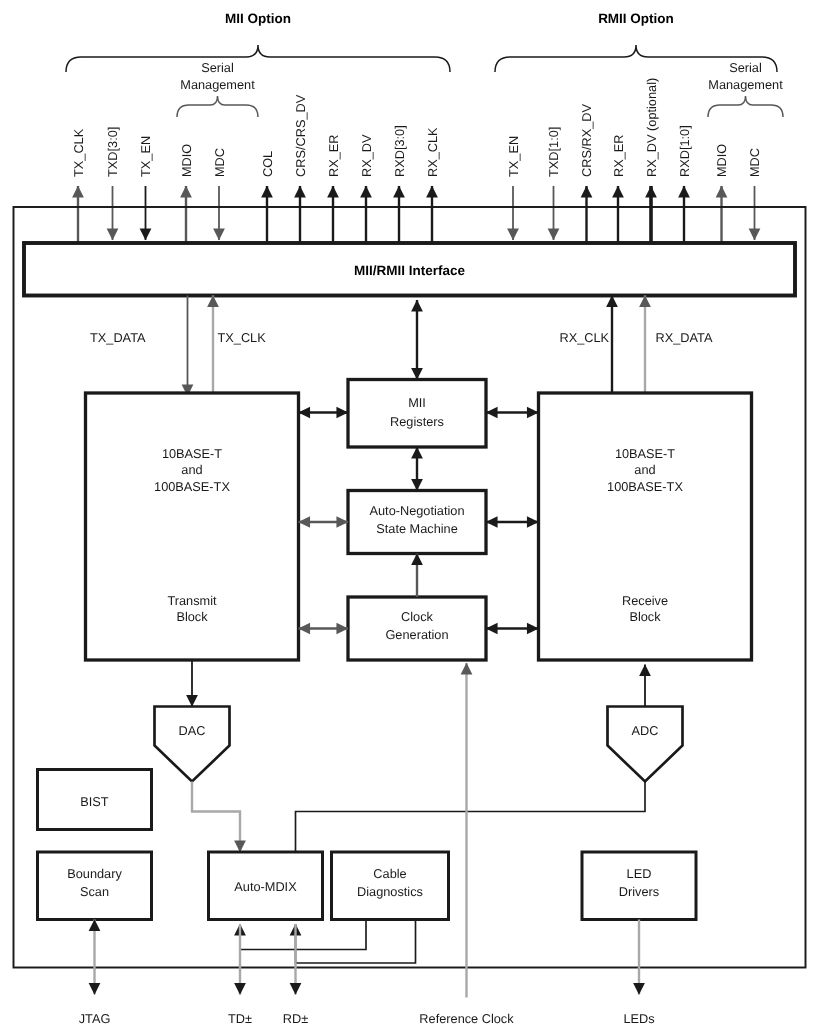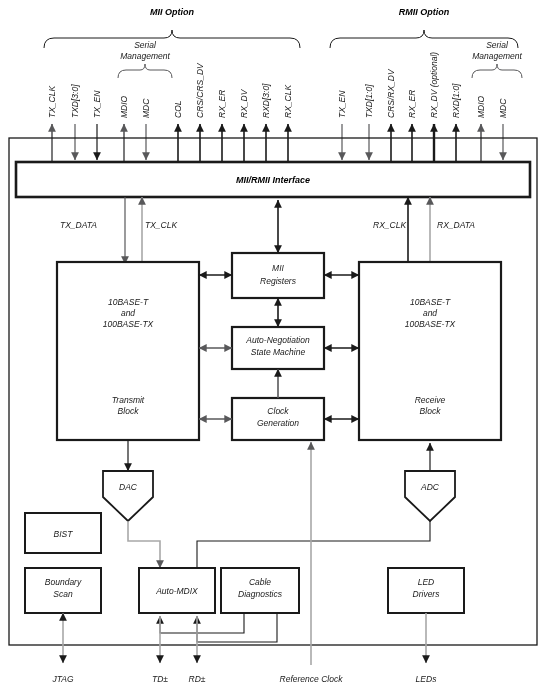--- a/index.html
+++ b/index.html
@@ -1,18 +1,18 @@
 <!DOCTYPE html>
 <html><head>
 <meta charset="utf-8">
 <style>
   html,body{margin:0;padding:0;background:#ffffff;}
   body{width:545px;height:688px;overflow:hidden;
        font-family:"Liberation Sans","DejaVu Sans",sans-serif;}
-  #stage{position:relative;width:545px;height:580px;font-style:italic;}
+  #stage{position:relative;width:545px;height:580px;}
   svg{display:block;}
   .blk-label{font-size:8.5px;fill:#1a1a1a;font-family:"Liberation Sans","DejaVu Sans",sans-serif;}
   .sig-label{font-size:8.5px;fill:#1a1a1a;font-family:"Liberation Sans","DejaVu Sans",sans-serif;}
   .grp-title{font-size:9px;font-weight:bold;fill:#000;font-family:"Liberation Sans","DejaVu Sans",sans-serif;}
   .bar-title{font-size:9px;font-weight:bold;fill:#000;font-family:"Liberation Sans","DejaVu Sans",sans-serif;}
   .pin-label{font-size:8.5px;fill:#1a1a1a;font-family:"Liberation Sans","DejaVu Sans",sans-serif;}
   .bus-label{font-size:8.5px;fill:#1a1a1a;font-family:"Liberation Sans","DejaVu Sans",sans-serif;}
 </style>
 </head>
 <body>

